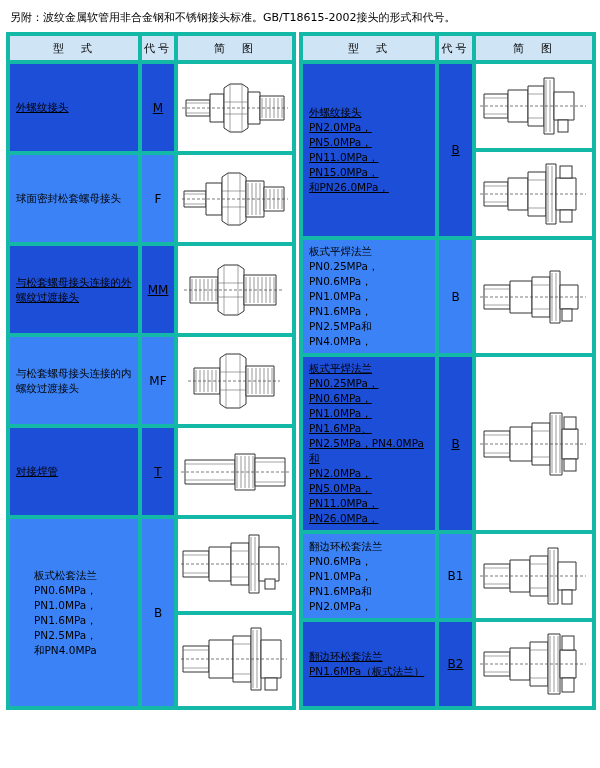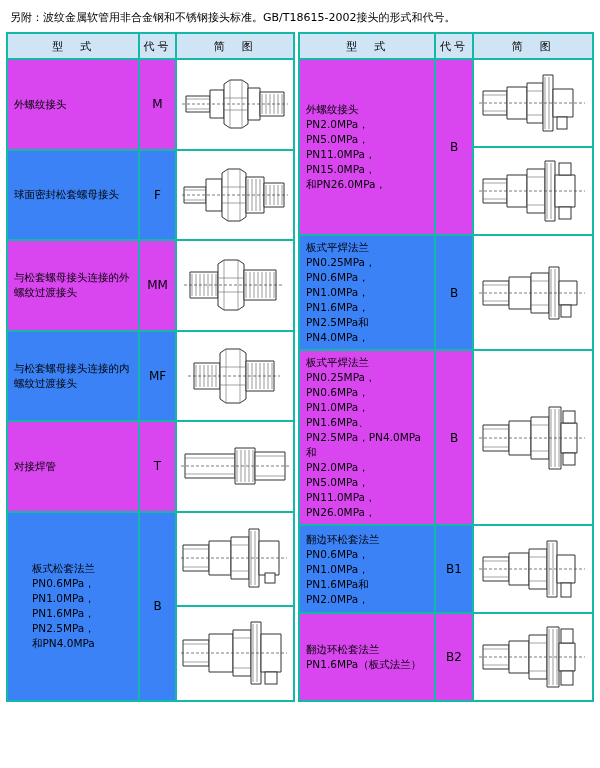--- a/index.html
+++ b/index.html
@@ -36,21 +36,21 @@
     box-sizing: border-box;
   }
   table {
     border-collapse: collapse;
     table-layout: fixed;
     font-size: 10.5px;
   }
   .tbl-left { width: 290px; }
   .tbl-right { width: 297px; }
   th, td {
-    border: 2px solid #14b8a6;
+    border: 4px solid #14b8a6;
     padding: 0;
     vertical-align: middle;
   }
   thead th {
     background: #cfe4f5;
     height: 24px;
     font-weight: normal;
     font-size: 11px;
     text-align: center;
     letter-spacing: 3px;
@@ -69,21 +69,21 @@
   }
   td.code {
     text-align: center;
     font-size: 12px;
   }
   td.fig {
     text-align: center;
     background: #fff;
   }
   .yellow { background: #3b82f6; }
-  .white  { background: #d946ef; }
+  .white  { background: #1d4ed8; text-decoration: underline; }
 
   .fig-wrap {
     display: flex;
     align-items: center;
     justify-content: center;
     width: 100%;
     height: 100%;
   }
   svg { display: block; }
   .lnf { stroke: #333; stroke-width: 1; fill: #ffffff; }

